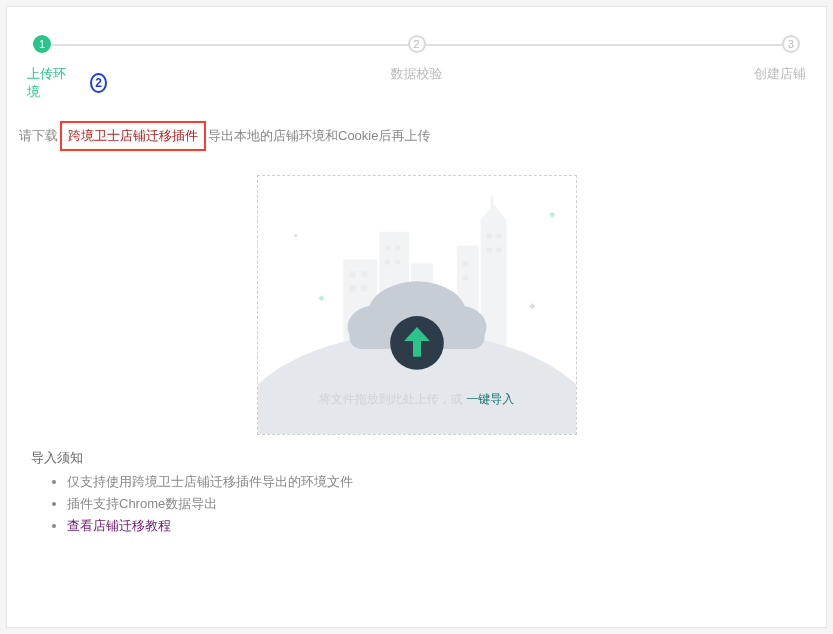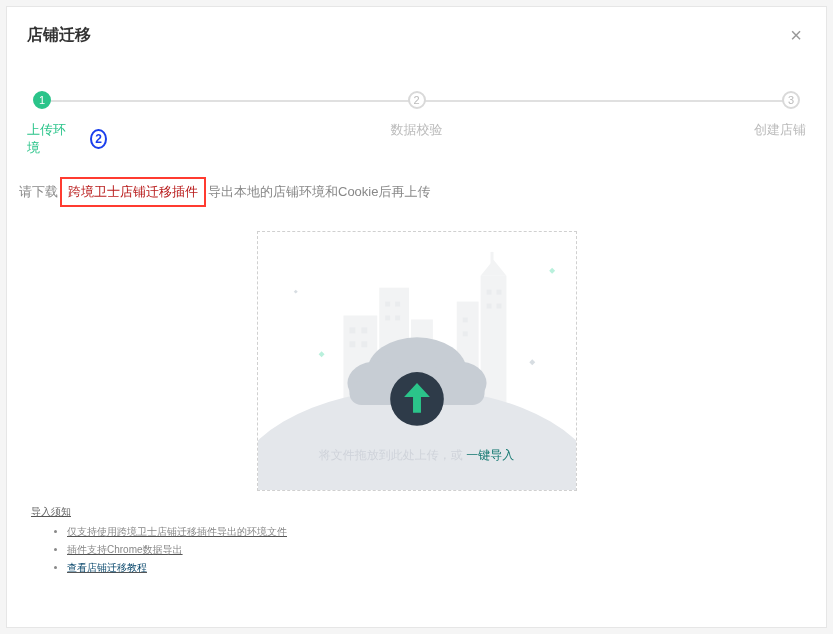--- a/index.html
+++ b/index.html
@@ -147,37 +147,32 @@
       bottom: 26px;
       width: 100%;
       text-align: center;
       font-size: 12px;
       color: #cfd3da;
     }
     .upload-caption .link { color: #0f766e; cursor: pointer; }
 
     .notice-section {
       padding: 14px 24px 10px 24px;
-      font-size: 10px;
+      font-size: 13px;
       color: #555;
-      text-decoration: underline;
     }
     .notice-title { color: #666; margin-bottom: 6px; }
     .notice-list { list-style: disc; padding-left: 20px; color: #888; }
     .notice-list li { margin: 4px 16px; }
-    .notice-list a { color: #0c4a6e; text-decoration: none; cursor: pointer; }
+    .notice-list a { color: #701a75; text-decoration: none; cursor: pointer; }
   </style>
 </head>
 <body>
 
 <div class="modal">
-  <div class="modal-header">
-    <div class="modal-title">店铺迁移</div>
-    <div class="close-btn">×</div>
-  </div>
 
   <div class="steps-wrap">
     <div class="steps-bar">
       <div class="steps-line"></div>
       <div class="steps-line-active"></div>
       <div class="step-node active step-1">1</div>
       <div class="step-node step-2">2</div>
       <div class="step-node step-3">3</div>
     </div>
     <div class="step-labels">

